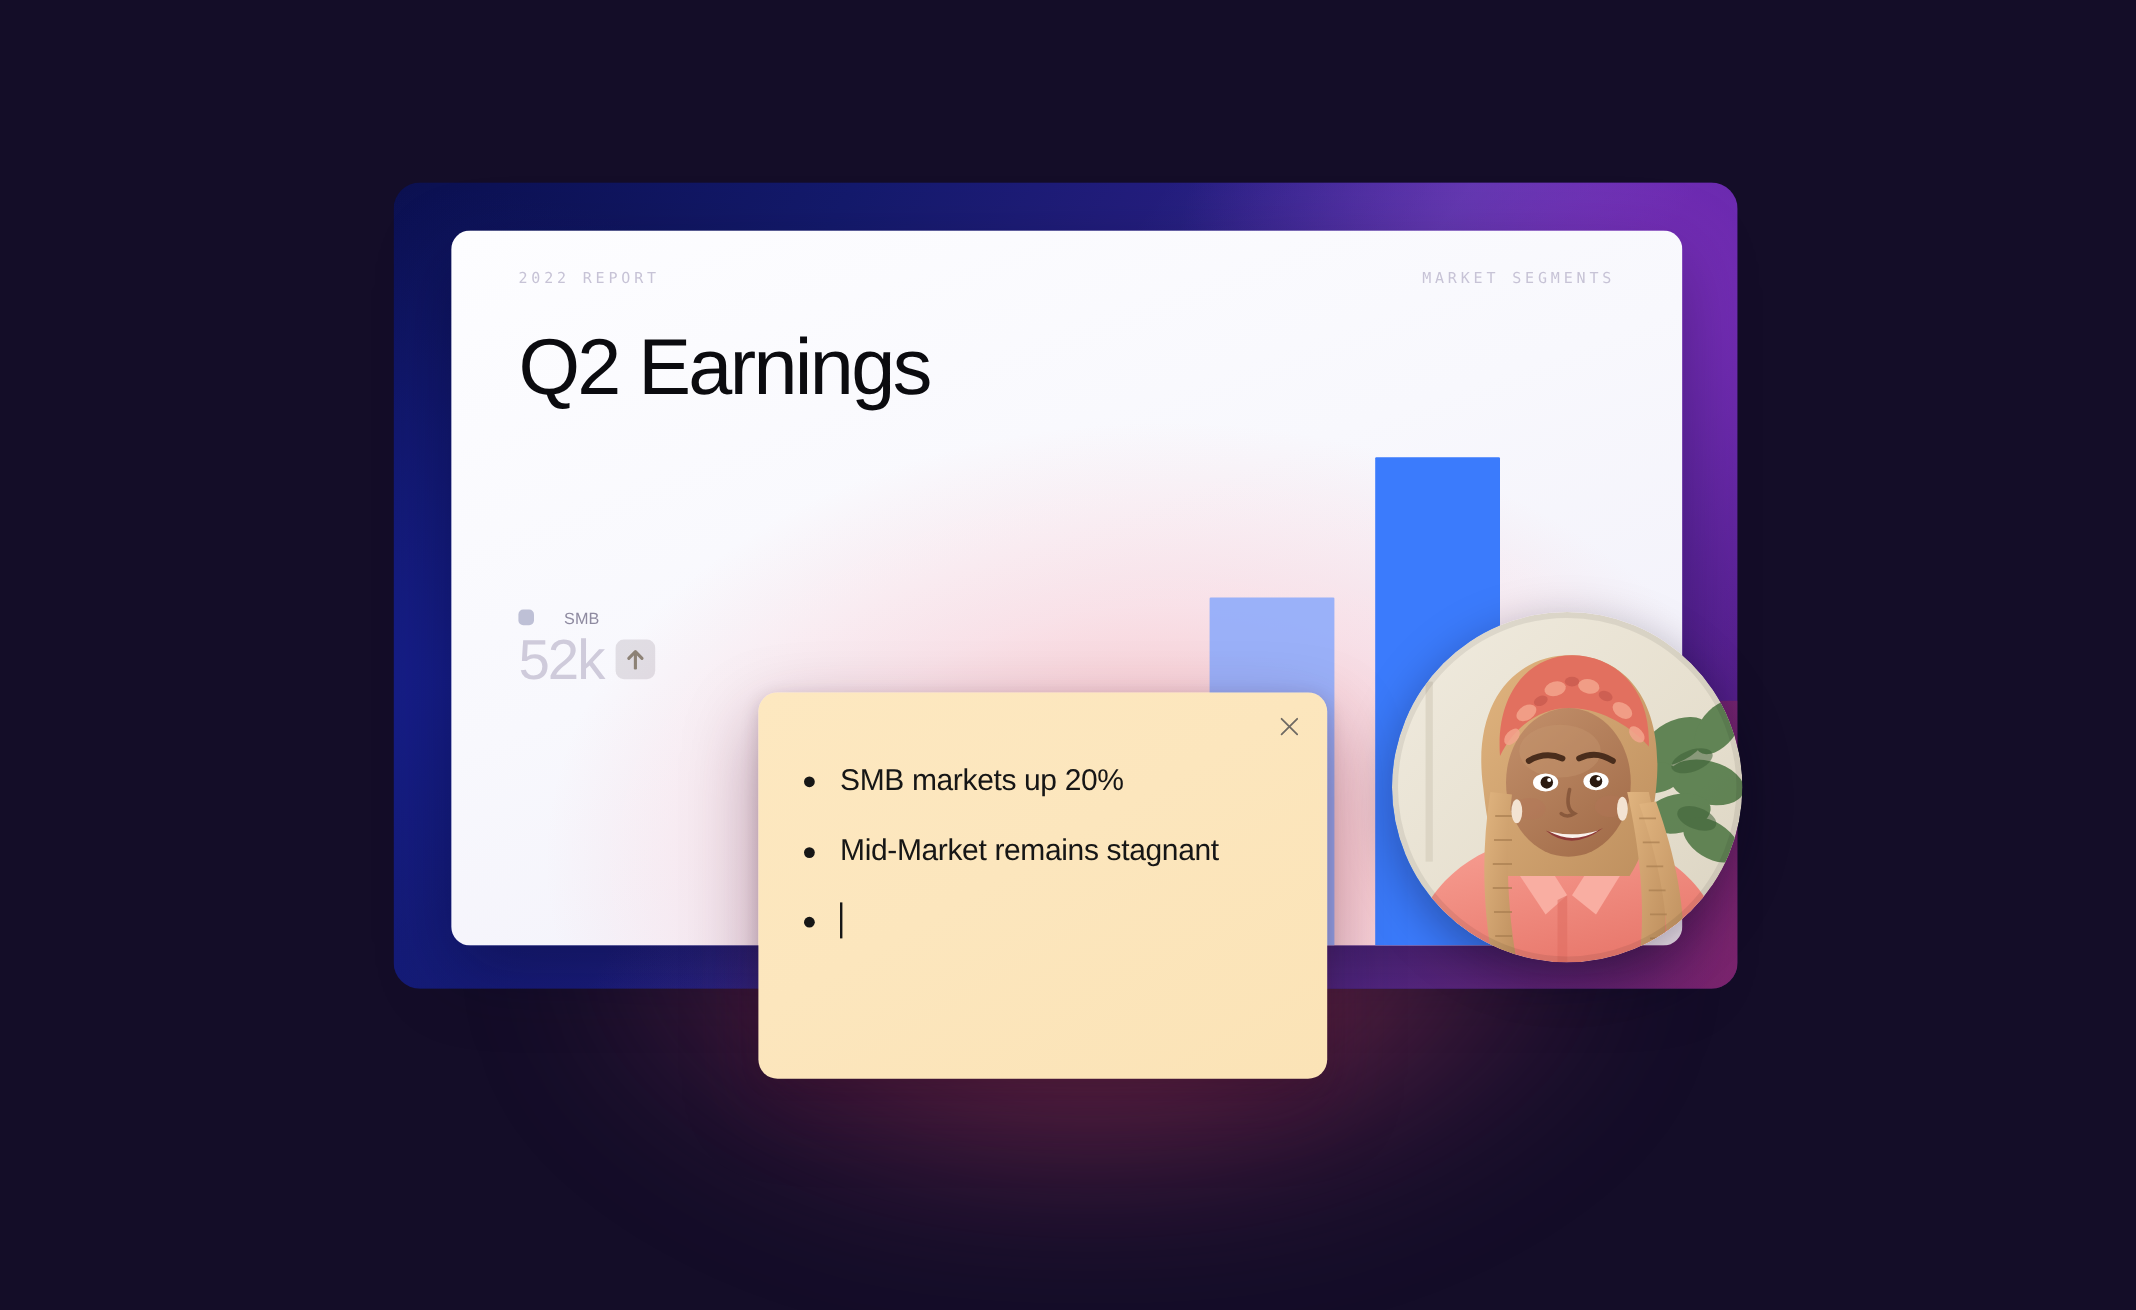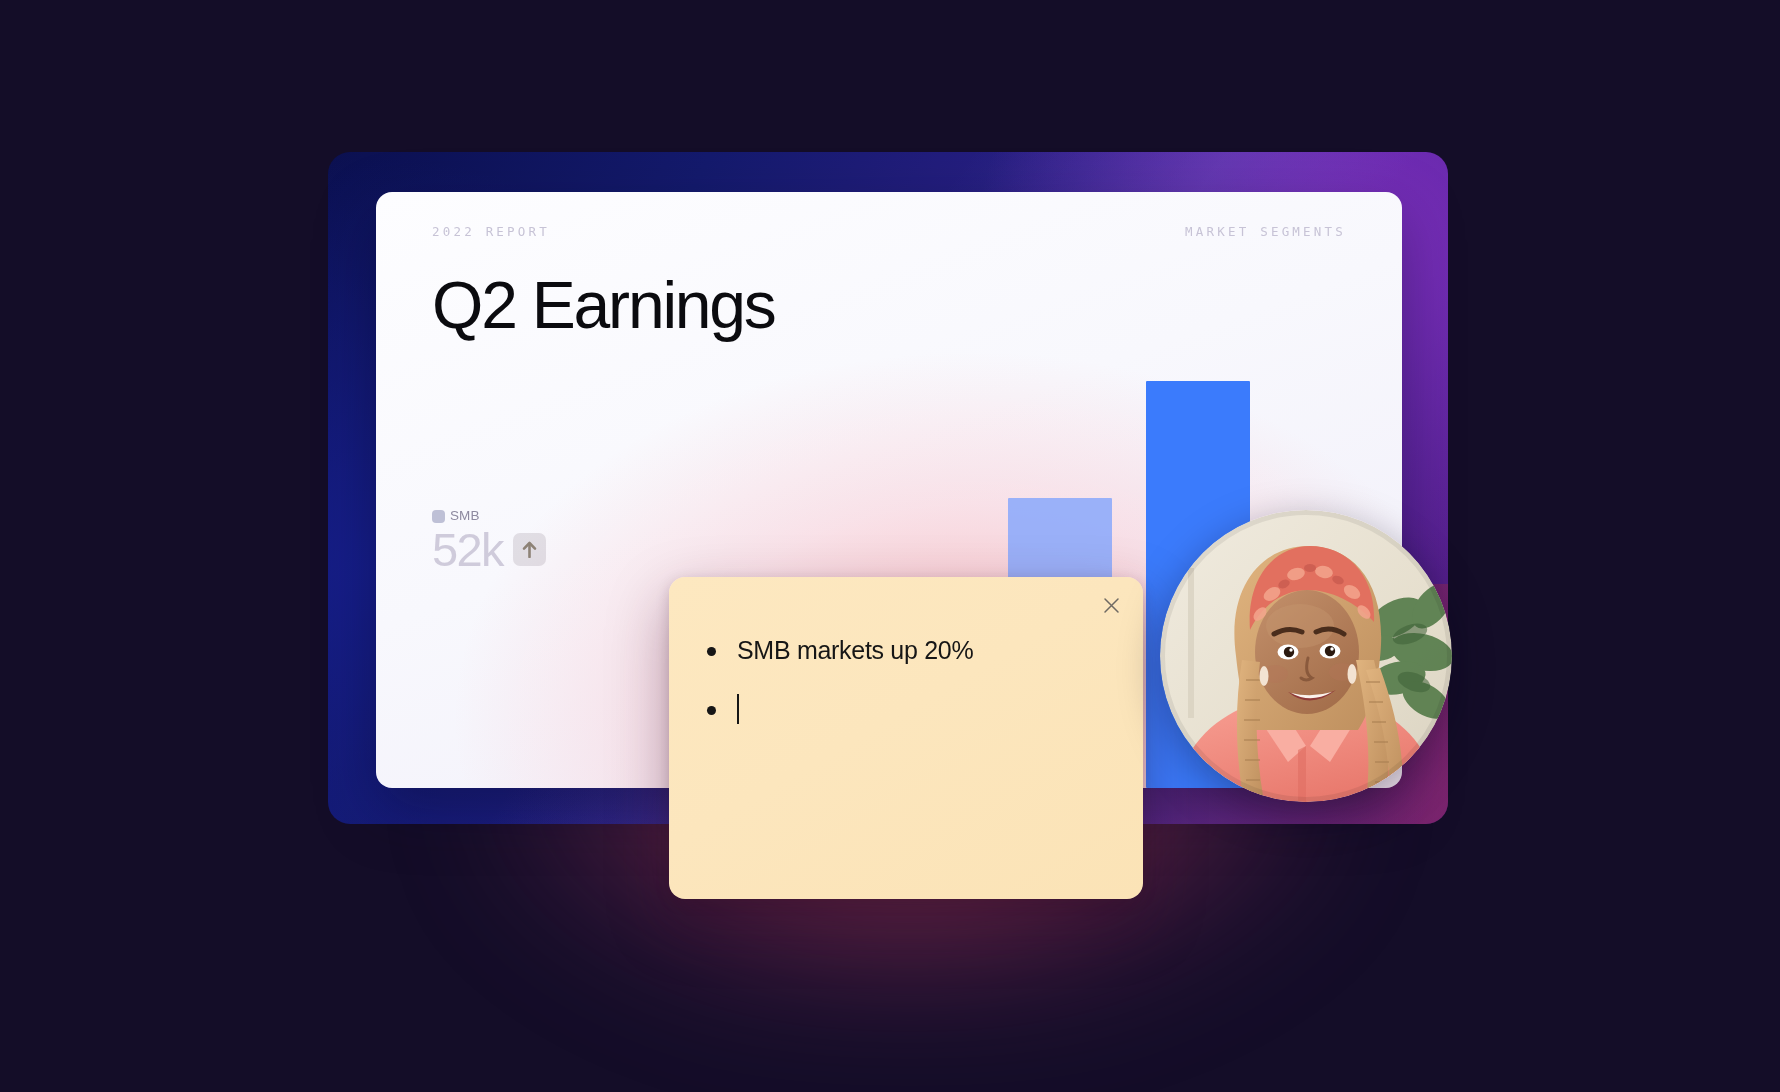--- a/index.html
+++ b/index.html
@@ -117,21 +117,21 @@
   .bar.b2 { left:322px; width:104px; }
 
   
   #kpi-list {
     position:absolute;
     left:56px; top:316px;
     width:230px;
   }
   .kpi-block { margin-bottom:32px; }
   .kpi-label-row {
-    display:flex; align-items:flex-end; gap:5px;
+    display:flex; align-items:flex-start; gap:25px;
     margin-bottom:2px;
   }
   .swatch {
     width:13px; height:13px; border-radius:4px; flex:0 0 auto;
   }
   .kpi-label {
     font-size:13.5px;
     font-weight:500;
     color:#8e8aa0;
     letter-spacing:.1px;
@@ -151,21 +151,21 @@
     border-radius:7px;
     background:rgba(150,140,150,.24);
     display:flex; align-items:center; justify-content:center;
     flex:0 0 auto;
   }
   .kpi-badge svg { display:block; }
 
   
   #sticky-note {
     position:absolute;
-    left:669px; top:577px;
+    left:632px; top:577px;
     width:474px; height:322px;
     background:linear-gradient(150deg,#fde8c0 0%, #fce6bd 45%, #fbe3b6 100%);
     border-radius:16px;
     box-shadow:0 24px 60px rgba(50,10,40,.34), 0 4px 14px rgba(60,20,40,.18);
     overflow:hidden;
   }
   #note-close {
     position:absolute; right:16px; top:12px;
     width:32px; height:32px;
     display:flex; align-items:center; justify-content:center;
@@ -264,20 +264,21 @@
   </div>
 
   <div id="sticky-note">
     <div id="note-close">
       <svg width="17" height="17" viewBox="0 0 17 17" aria-hidden="true">
         <path d="M2 2 L15 15 M15 2 L2 15" stroke="#6f6a63" stroke-width="1.5" stroke-linecap="round" fill="none"></path>
       </svg>
     </div>
     <ul id="note-list">
         <li><span>SMB markets up 20%</span></li>
+        <li><span>Mid-Market remains stagnant</span></li>
         <li><span class="caret"></span></li>
       </ul>
   </div>
 
   <div id="avatar-bubble">
     <svg viewBox="0 0 292 292">
       <defs>
         <clipPath id="circleClip">
             <circle cx="146" cy="146" r="146"></circle>
           </clipPath>

